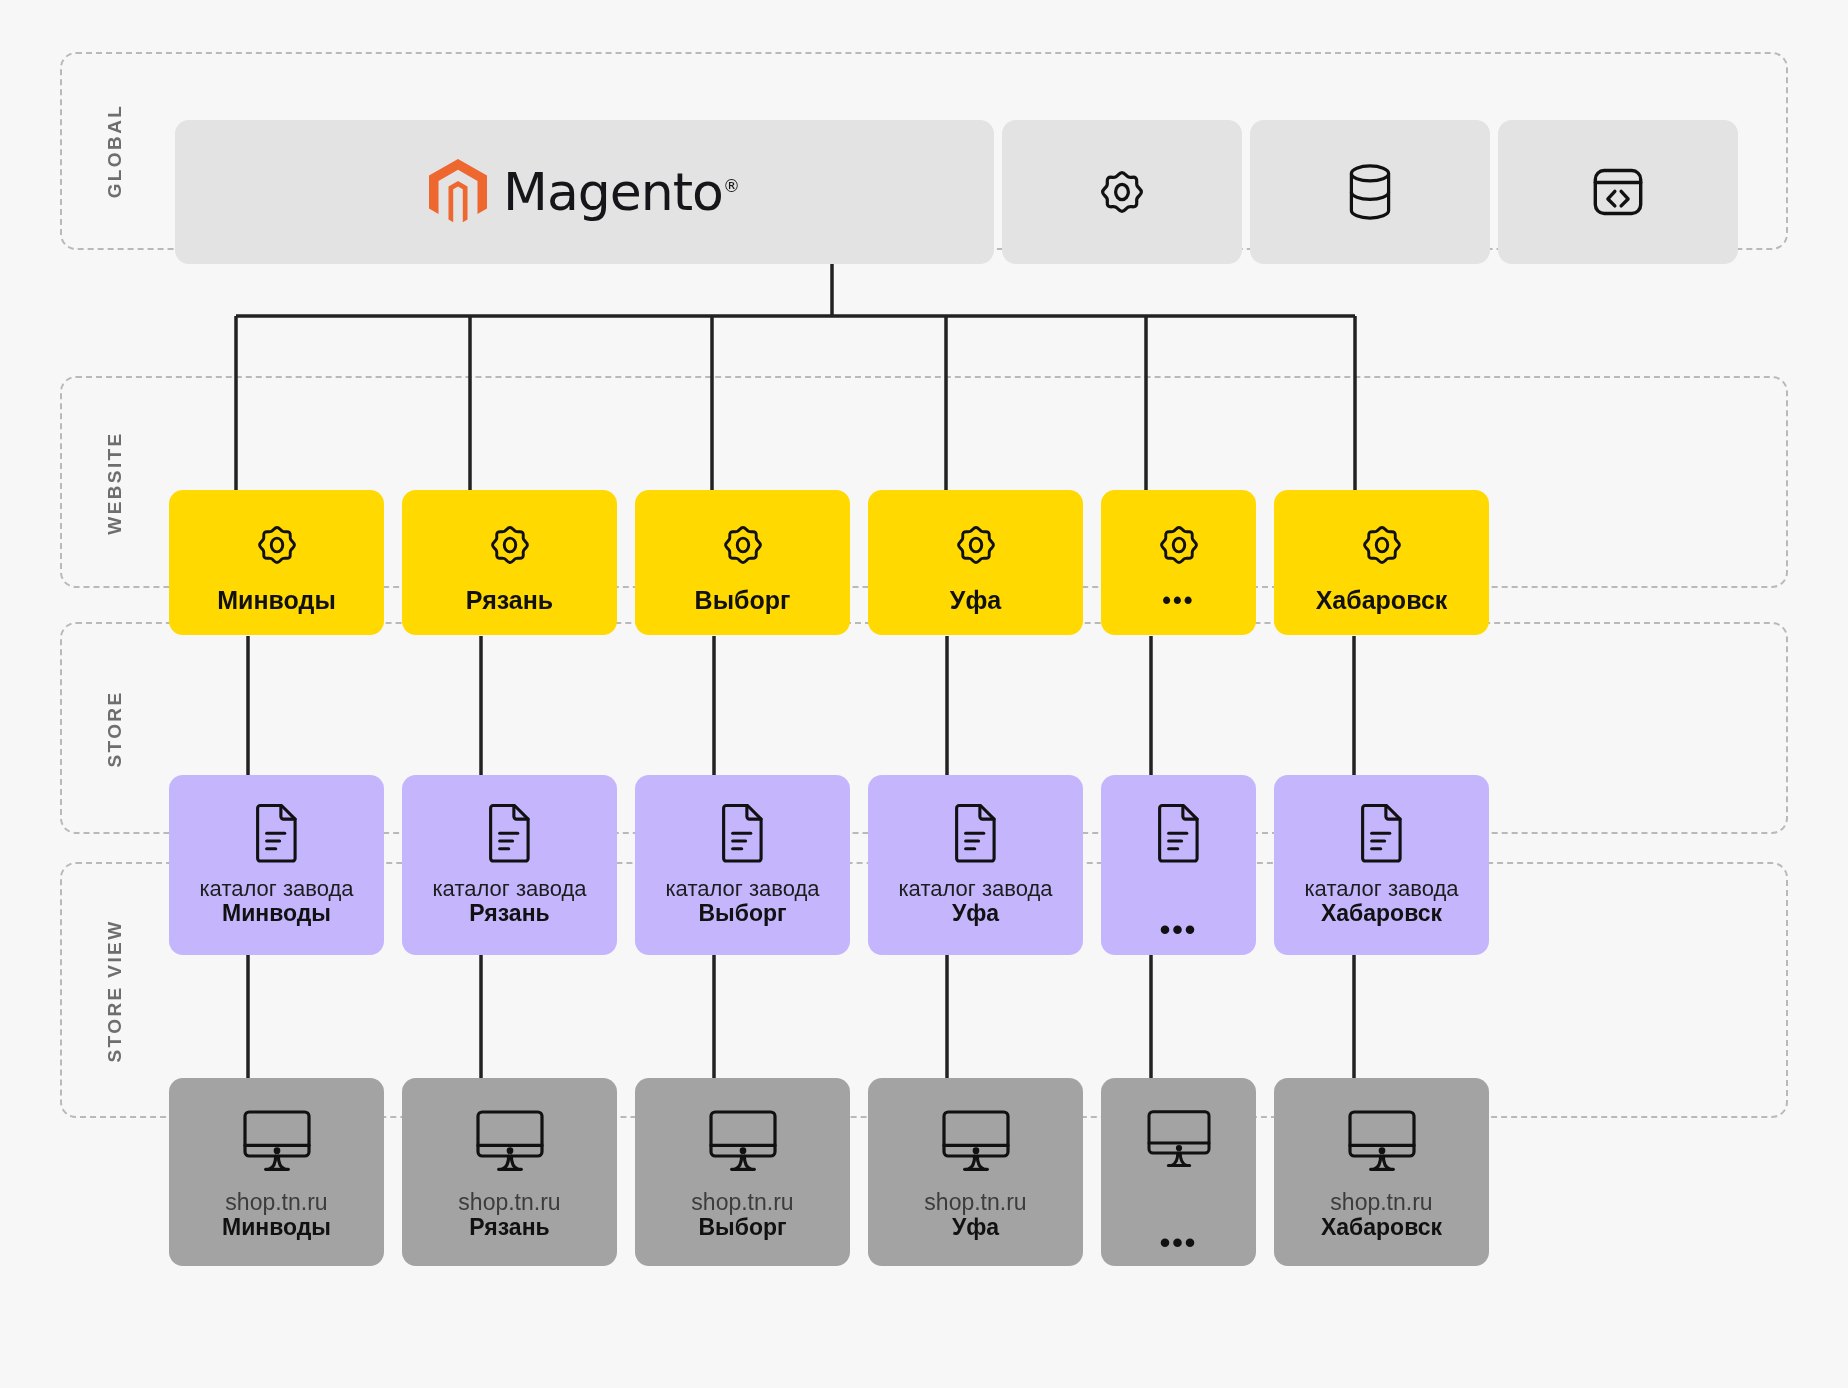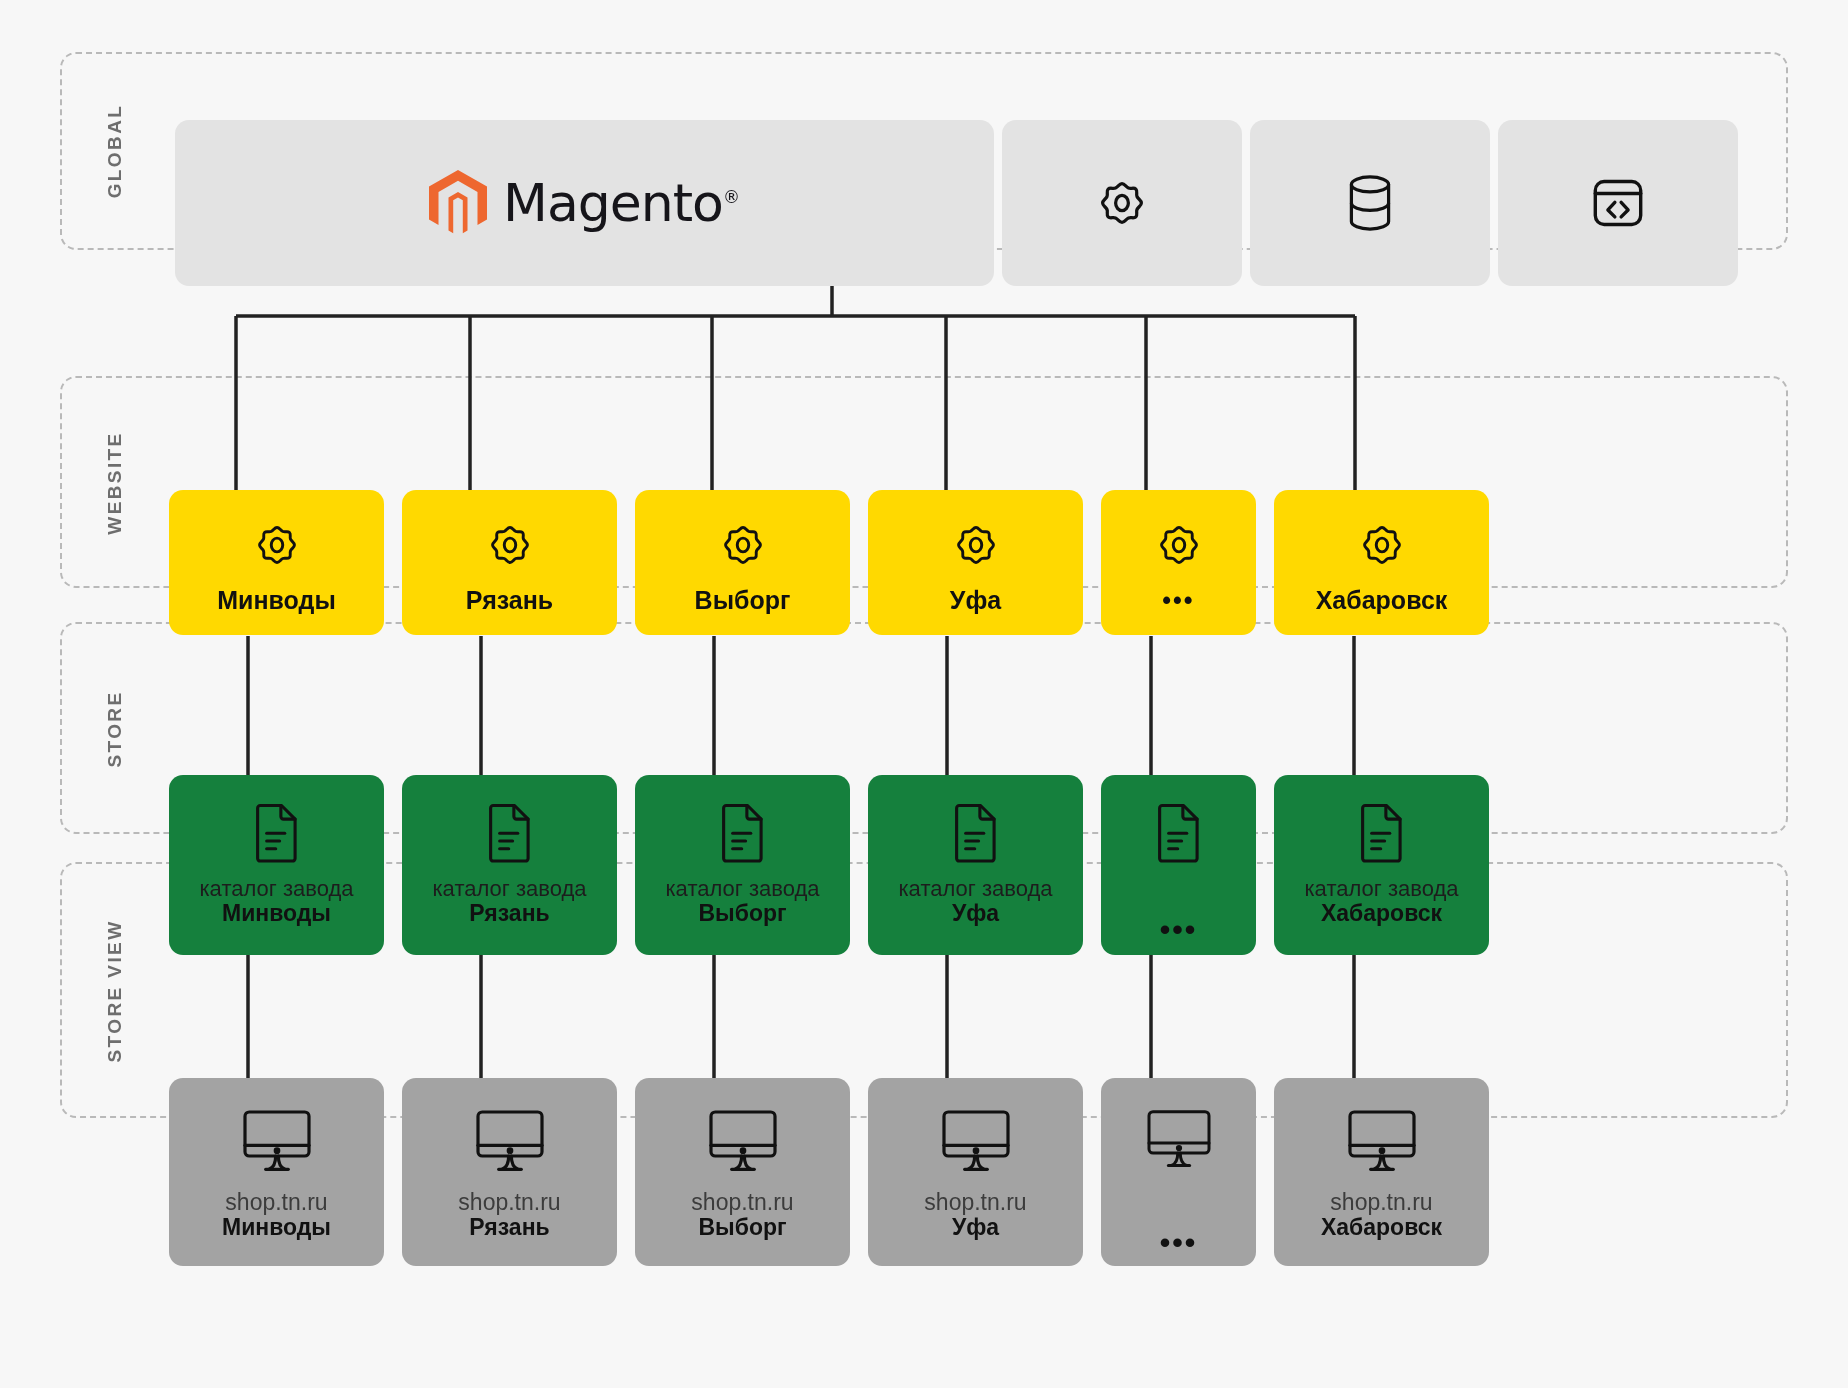--- a/index.html
+++ b/index.html
@@ -39,21 +39,21 @@
     transform: rotate(-90deg);
     text-align: center;
   }
 
   
   #global-strip {
     position: absolute;
     left: 175px;
     top: 120px;
     width: 1556px;
-    height: 166px;
+    height: 144px;
     display: flex;
     gap: 8px;
   }
   .gcell {
     background: #e3e3e3;
     border-radius: 14px;
     display: flex;
     align-items: center;
     justify-content: center;
   }
@@ -119,21 +119,21 @@
     font-size: 25px;
     font-weight: bold;
     color: #111111;
     margin-top: 16px;
     line-height: 1;
   }
 
   
   .row-store { left: 169px; top: 775px; }
   .card-store {
-    background: #15803d;
+    background: #c4b5fd;
     width: 215px;
     height: 180px;
     margin-right: 18px;
     padding-top: 26px;
   }
   .card-store.narrow { width: 155px; }
   .card-store .sub {
     font-size: 22px;
     color: #1d1d1d;
     margin-top: 14px;

